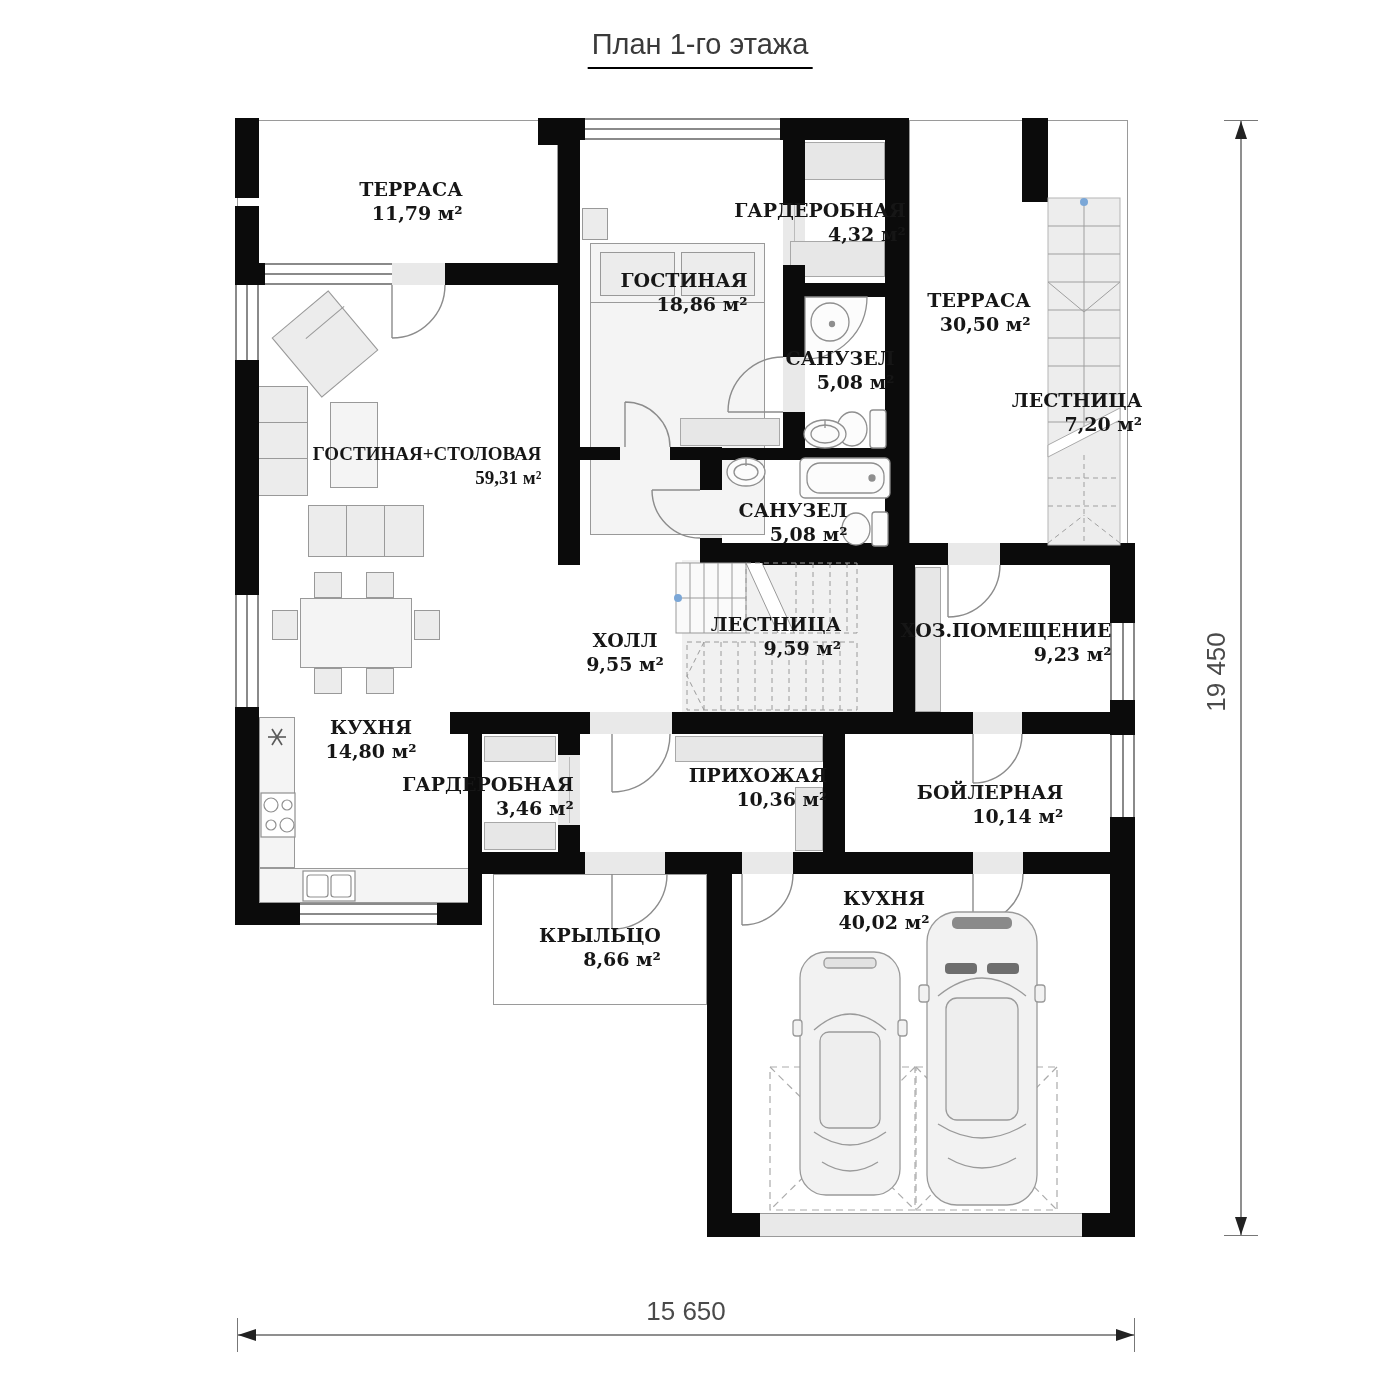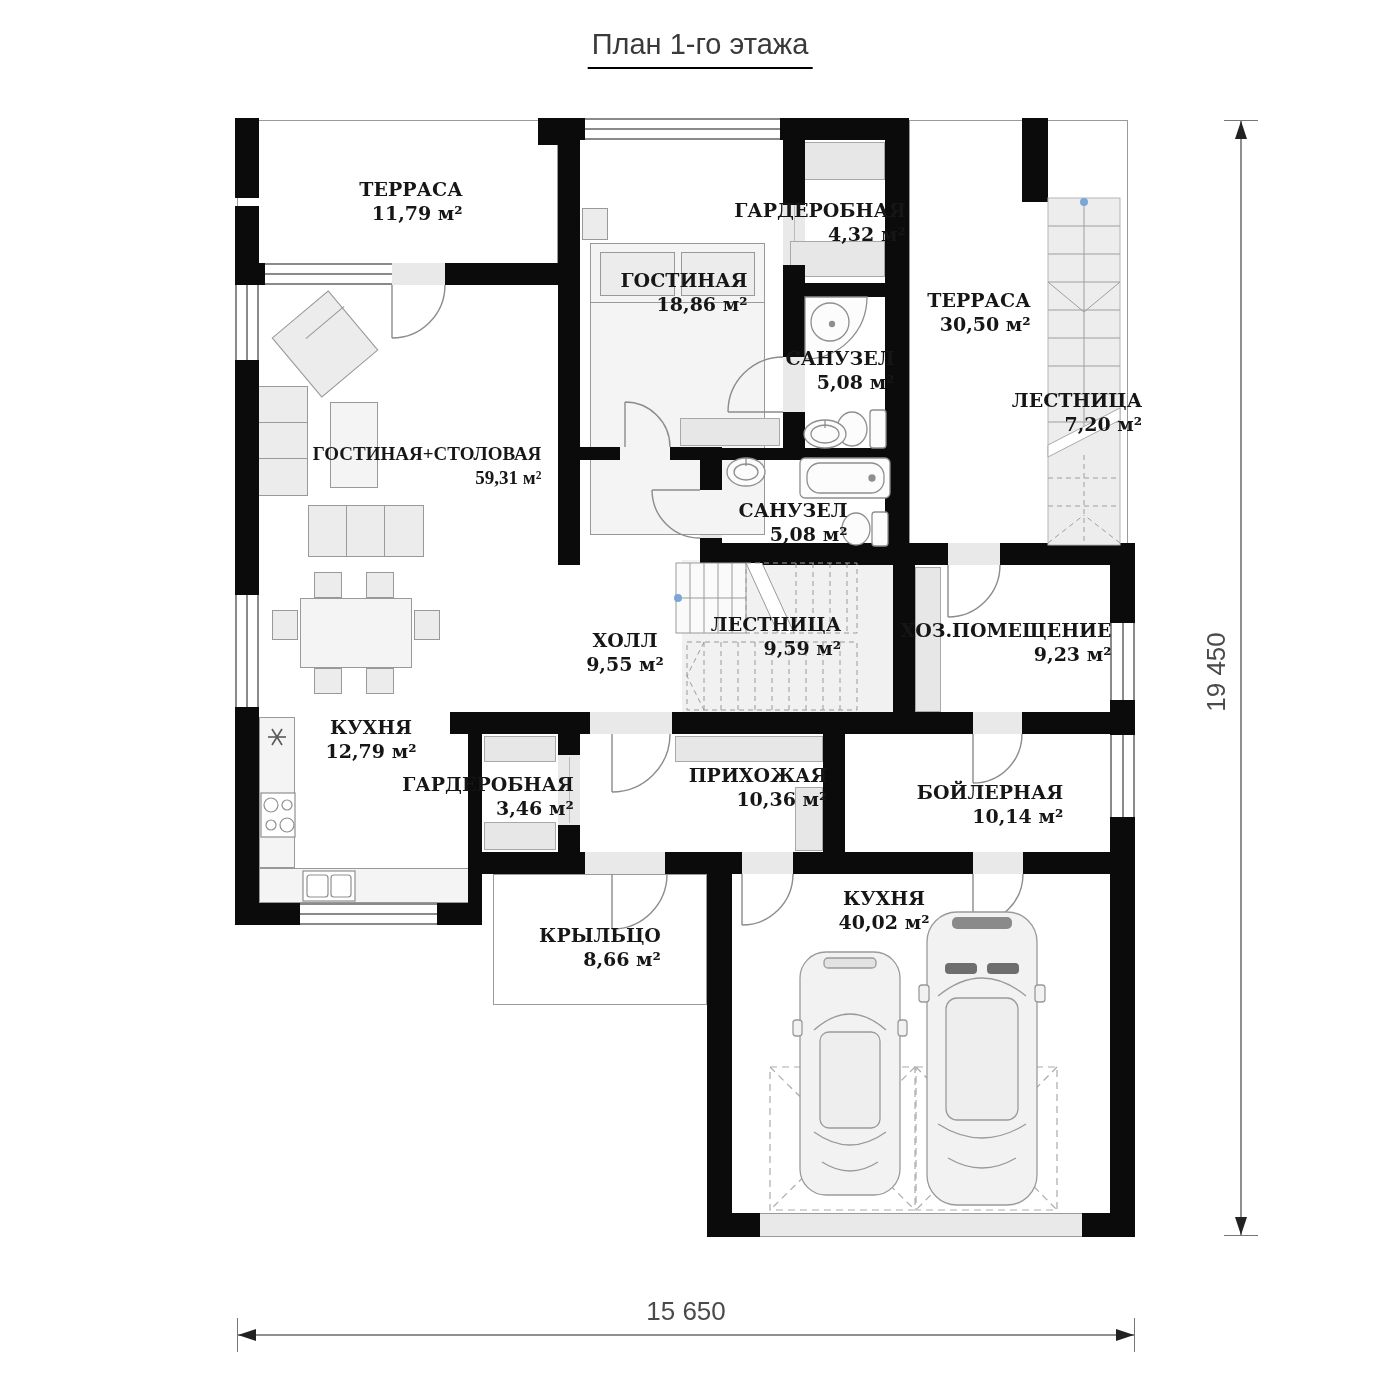--- a/index.html
+++ b/index.html
@@ -328,21 +328,21 @@
   <div class="lbl" style="left:776px;top:612px;">
     <span>ЛЕСТНИЦА</span>
     <span class="area">9,59 м²</span>
   </div>
   <div class="lbl" style="left:1006px;top:618px;">
     <span>ХОЗ.ПОМЕЩЕНИЕ</span>
     <span class="area">9,23 м²</span>
   </div>
   <div class="lbl" style="left:371px;top:715px;">
     <span>КУХНЯ</span>
-    <span class="area">12,79 м²</span>
+    <span class="area">14,80 м²</span>
   </div>
   <div class="lbl" style="left:488px;top:772px;">
     <span>ГАРДЕРОБНАЯ</span>
     <span class="area">3,46 м²</span>
   </div>
   <div class="lbl" style="left:758px;top:763px;">
     <span>ПРИХОЖАЯ</span>
     <span class="area">10,36 м²</span>
   </div>
   <div class="lbl" style="left:990px;top:780px;">

